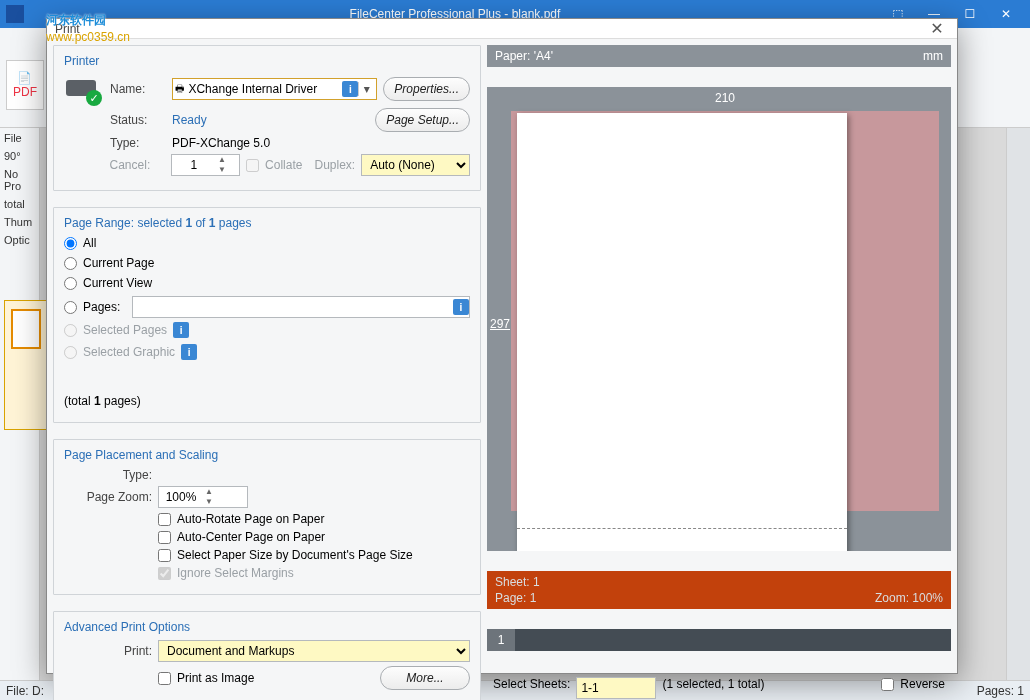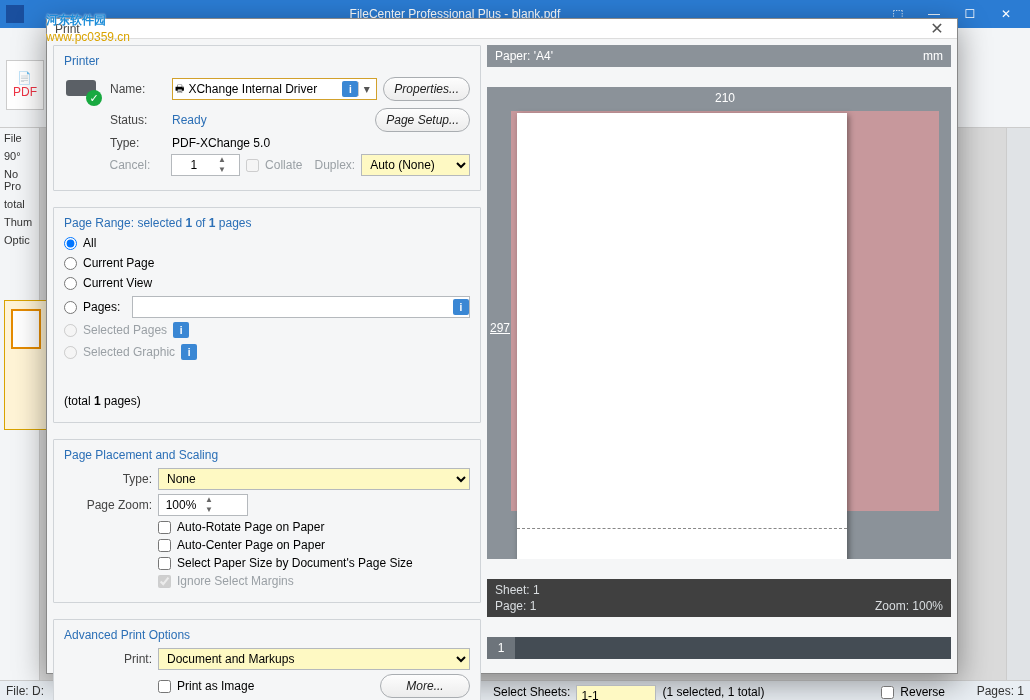--- a/index.html
+++ b/index.html
@@ -58,21 +58,21 @@
 
 .prev-hdr{height:22px;background:#8b9299;color:#fff;display:flex;align-items:center;padding:0 8px;}
 .prev-hdr .r{margin-left:auto;}
 .prev-area{flex:1;background:#8b9299;position:relative;overflow:hidden;}
 .ruler-top{position:absolute;left:24px;right:12px;top:4px;height:16px;color:#fff;font-size:10px;text-align:center;}
 .ruler-left{position:absolute;left:4px;top:26px;bottom:16px;width:18px;color:#fff;font-size:10px;display:flex;align-items:center;justify-content:center;}
 .ruler-left span{transform:rotate(0deg);text-decoration:underline;}
 .pink{position:absolute;left:24px;right:12px;top:24px;height:400px;background:#c7989c;}
 .page{position:absolute;left:30px;top:26px;width:330px;height:470px;background:#fff;box-shadow:2px 2px 6px rgba(0,0,0,.4);}
 .page .dash{position:absolute;left:0;right:0;bottom:54px;border-top:1px dashed #888;}
-.prev-status{background:#404040;color:#d9dde0;padding:4px 8px;display:flex;flex-direction:column;gap:2px;font-size:11px;}
+.prev-status{background:#c2410c;color:#d9dde0;padding:4px 8px;display:flex;flex-direction:column;gap:2px;font-size:11px;}
 .prev-status .line{display:flex;}
 .prev-status .line .r{margin-left:auto;}
 .prev-tabs{height:22px;background:#444c54;display:flex;}
 .prev-tabs .ptab{width:28px;display:flex;align-items:center;justify-content:center;color:#fff;background:#6d747b;}
 .sel-row{display:flex;align-items:flex-start;gap:6px;padding:6px;}
 .sel-row .spacer{flex:1;}
 .dlg-foot{height:40px;border-top:1px solid #d0d4d8;background:#eef0f2;display:flex;align-items:center;justify-content:flex-end;gap:10px;padding:0 12px;}
 .dlg-foot .btn{width:90px;height:26px;}
 
 
@@ -228,21 +228,20 @@
                 <span><span>(total </span><b>1</b><span> pages)</span></span>
               </div>
           </div>
         </div>
       </div>
 
       <div class="panel">
         <div class="panel-h">Page Placement and Scaling</div>
         <div class="row">
           <div class="lbl">Type:</div>
-          <select class="inp" style="flex:1"><option>None</option></select>
         </div>
         <div class="row">
           <div class="lbl">Page Zoom:</div>
           <div class="spin" style="width:90px">
               <input value="100%" style="">
               <div class="arr">
                 <span>▲</span>
                 <span>▼</span>
               </div>
             </div>

